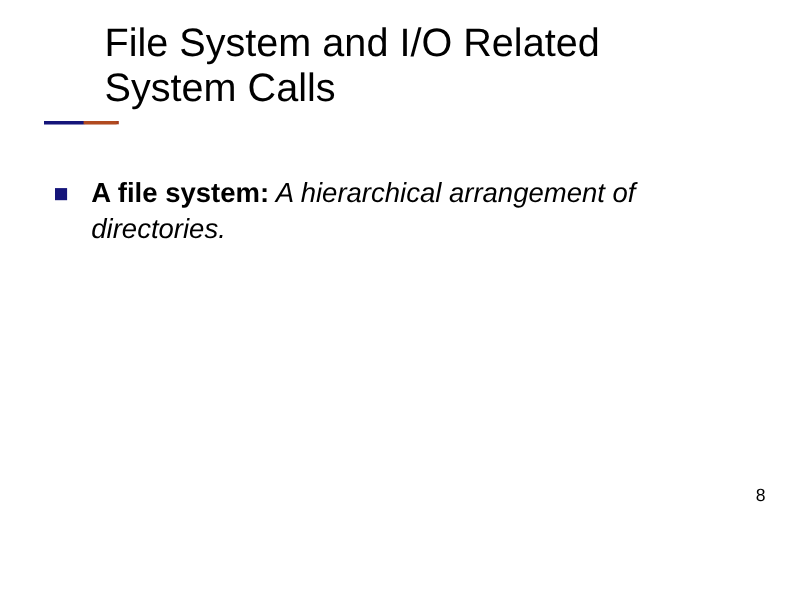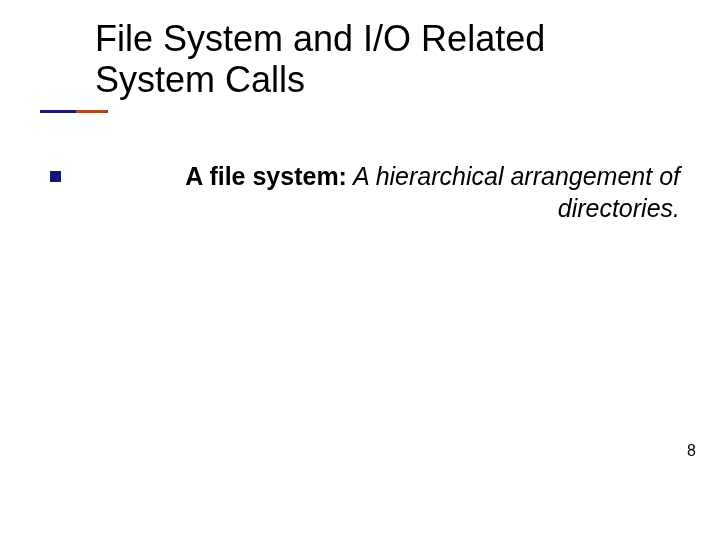--- a/index.html
+++ b/index.html
@@ -45,21 +45,20 @@
   }
   .title-underline .short {
     position: absolute;
     left: 36px; top: 0; height: 3px; width: 30px; background: #b14a20;
   }
   .body {
     position: absolute;
     left: 50px;
     top: 160px;
     width: 630px;
-    text-align: right;
   }
   .bullet-row {
     display: flex;
     align-items: flex-start;
     margin-bottom: 8px;
   }
   .bullet {
     flex: 0 0 auto;
     width: 11px;
     height: 11px;

